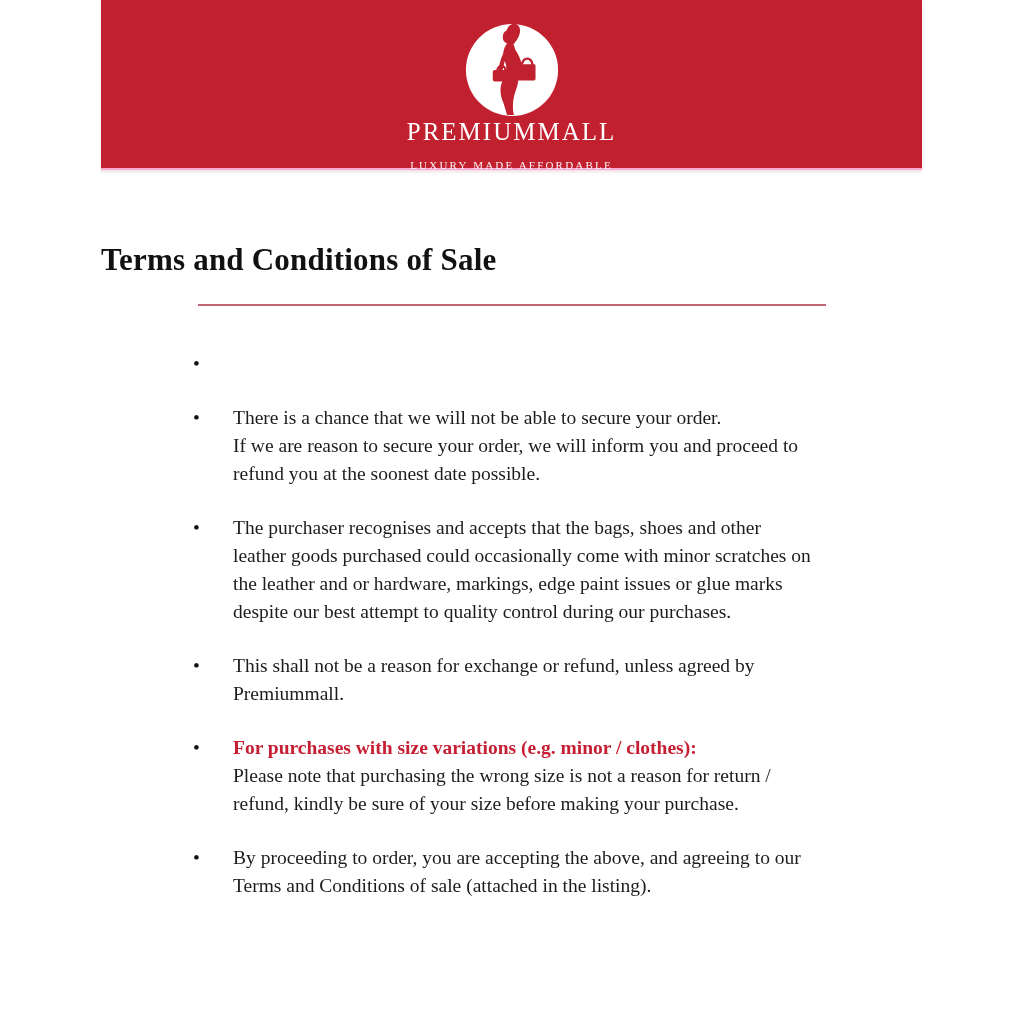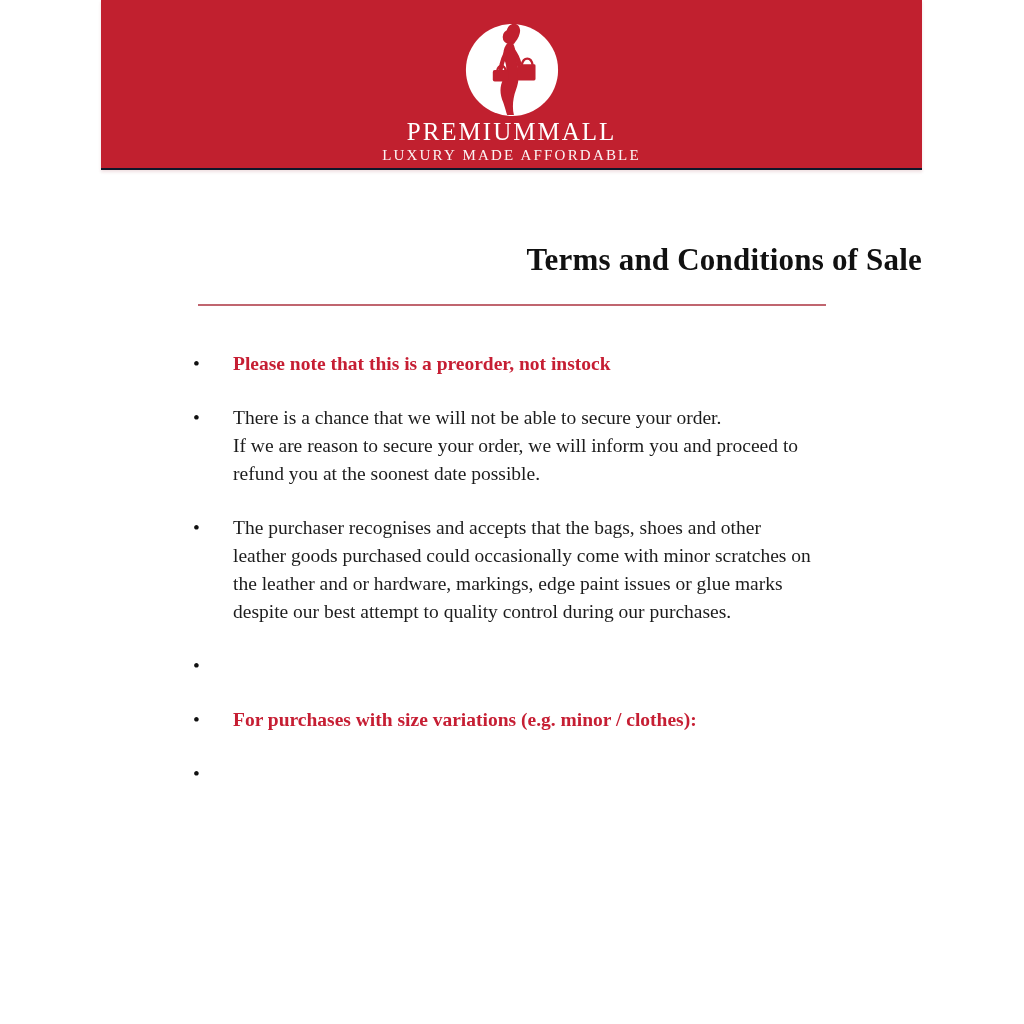--- a/index.html
+++ b/index.html
@@ -19,21 +19,21 @@
     overflow:hidden;
   }
 
   
   .banner{
     position:absolute;
     left:101px;top:0;
     width:821px;height:170px;
     background:var(--brand_red);
     text-align:center;
-    border-bottom:2px solid #0f172a;
+    border-bottom:2px solid #f9a8d4;
     box-shadow:0 2px 3px rgba(150,40,55,.15);
   }
   .logo-wrap{
     margin:22px auto 0;
     width:96px;height:96px;
     line-height:0;
   }
   .logo-wrap svg{width:96px;height:96px;}
   .logo-circle{fill:#ffffff;}
   .silhouette{fill:var(--brand_red);}
@@ -41,39 +41,39 @@
   .brand{
     color:#ffffff;
     font-size:25px;
     letter-spacing:2px;
     line-height:1;
     margin-top:1px;
     font-weight:400;
   }
   .tagline{
     color:#ffffff;
-    font-size:15px;
+    font-size:11px;
     letter-spacing:2.2px;
     line-height:1;
-    margin-top:4px;
+    margin-top:16px;
     opacity:.95;
   }
 
   
   .doc{
     position:absolute;
     left:101px;top:170px;
     width:821px;
   }
   h1.title{
     margin:72px 0 0;
     font-size:31px;
     line-height:36px;
     font-weight:bold;
-    text-align:right;
+    text-align:left;
     color:#111111;
     letter-spacing:.2px;
   }
   .divider{
     border:none;
     width:628px;
     height:2px;
     background:var(--divider_pink);
     margin:26px auto 0;
   }
@@ -138,24 +138,20 @@
   <div class="tagline">LUXURY MADE AFFORDABLE</div>
 </header>
 
 <main class="doc">
   <h1 class="title">Terms and Conditions of Sale</h1>
   <hr class="divider">
 
   <ul class="terms">
     <li>
       <span class="marker">•</span>
-      <div class="content">
-        <div class="lead">Please note that this is a preorder, not instock</div>
-        <div class="body-text"></div>
-      </div>
     </li>
     <li>
       <span class="marker">•</span>
       <div class="content">
         <div class="lead"></div>
         <div class="body-text">There is a chance that we will not be able to secure your order.
 If we are reason to secure your order, we will inform you and proceed to
 refund you at the soonest date possible.</div>
       </div>
     </li>
@@ -164,24 +160,36 @@
       <div class="content">
         <div class="lead"></div>
         <div class="body-text">The purchaser recognises and accepts that the bags, shoes and other
 leather goods purchased could occasionally come with minor scratches on
 the leather and or hardware, markings, edge paint issues or glue marks
 despite our best attempt to quality control during our purchases.</div>
       </div>
     </li>
     <li>
       <span class="marker">•</span>
+      <div class="content">
+        <div class="lead"></div>
+        <div class="body-text">This shall not be a reason for exchange or refund, unless agreed by
+Premiummall.</div>
+      </div>
     </li>
     <li>
       <span class="marker">•</span>
       <div class="content">
         <div class="lead">For purchases with size variations (e.g. minor / clothes):</div>
+        <div class="body-text">Please note that purchasing the wrong size is not a reason for return /
+refund, kindly be sure of your size before making your purchase.</div>
       </div>
     </li>
     <li>
       <span class="marker">•</span>
+      <div class="content">
+        <div class="lead"></div>
+        <div class="body-text">By proceeding to order, you are accepting the above, and agreeing to our
+Terms and Conditions of sale (attached in the listing).</div>
+      </div>
     </li>
   </ul>
 </main>
 
 </body></html>

